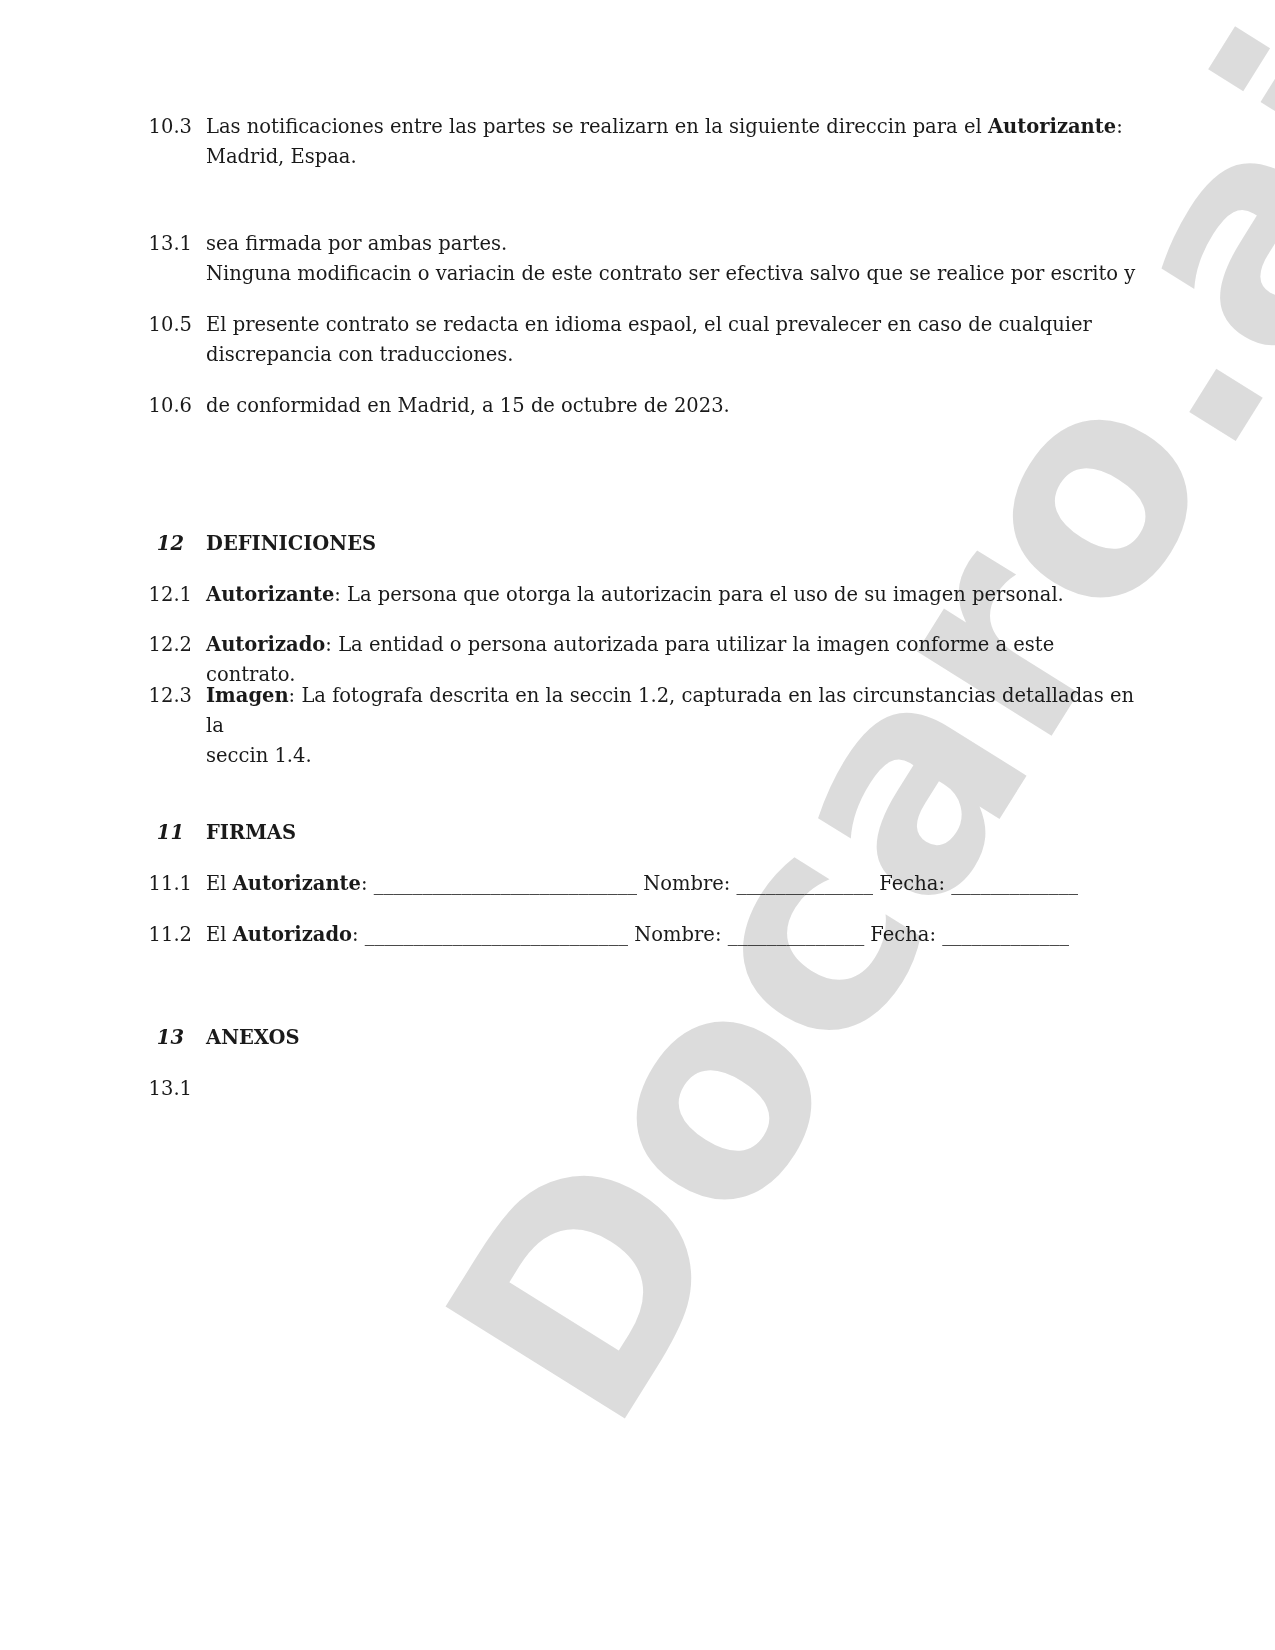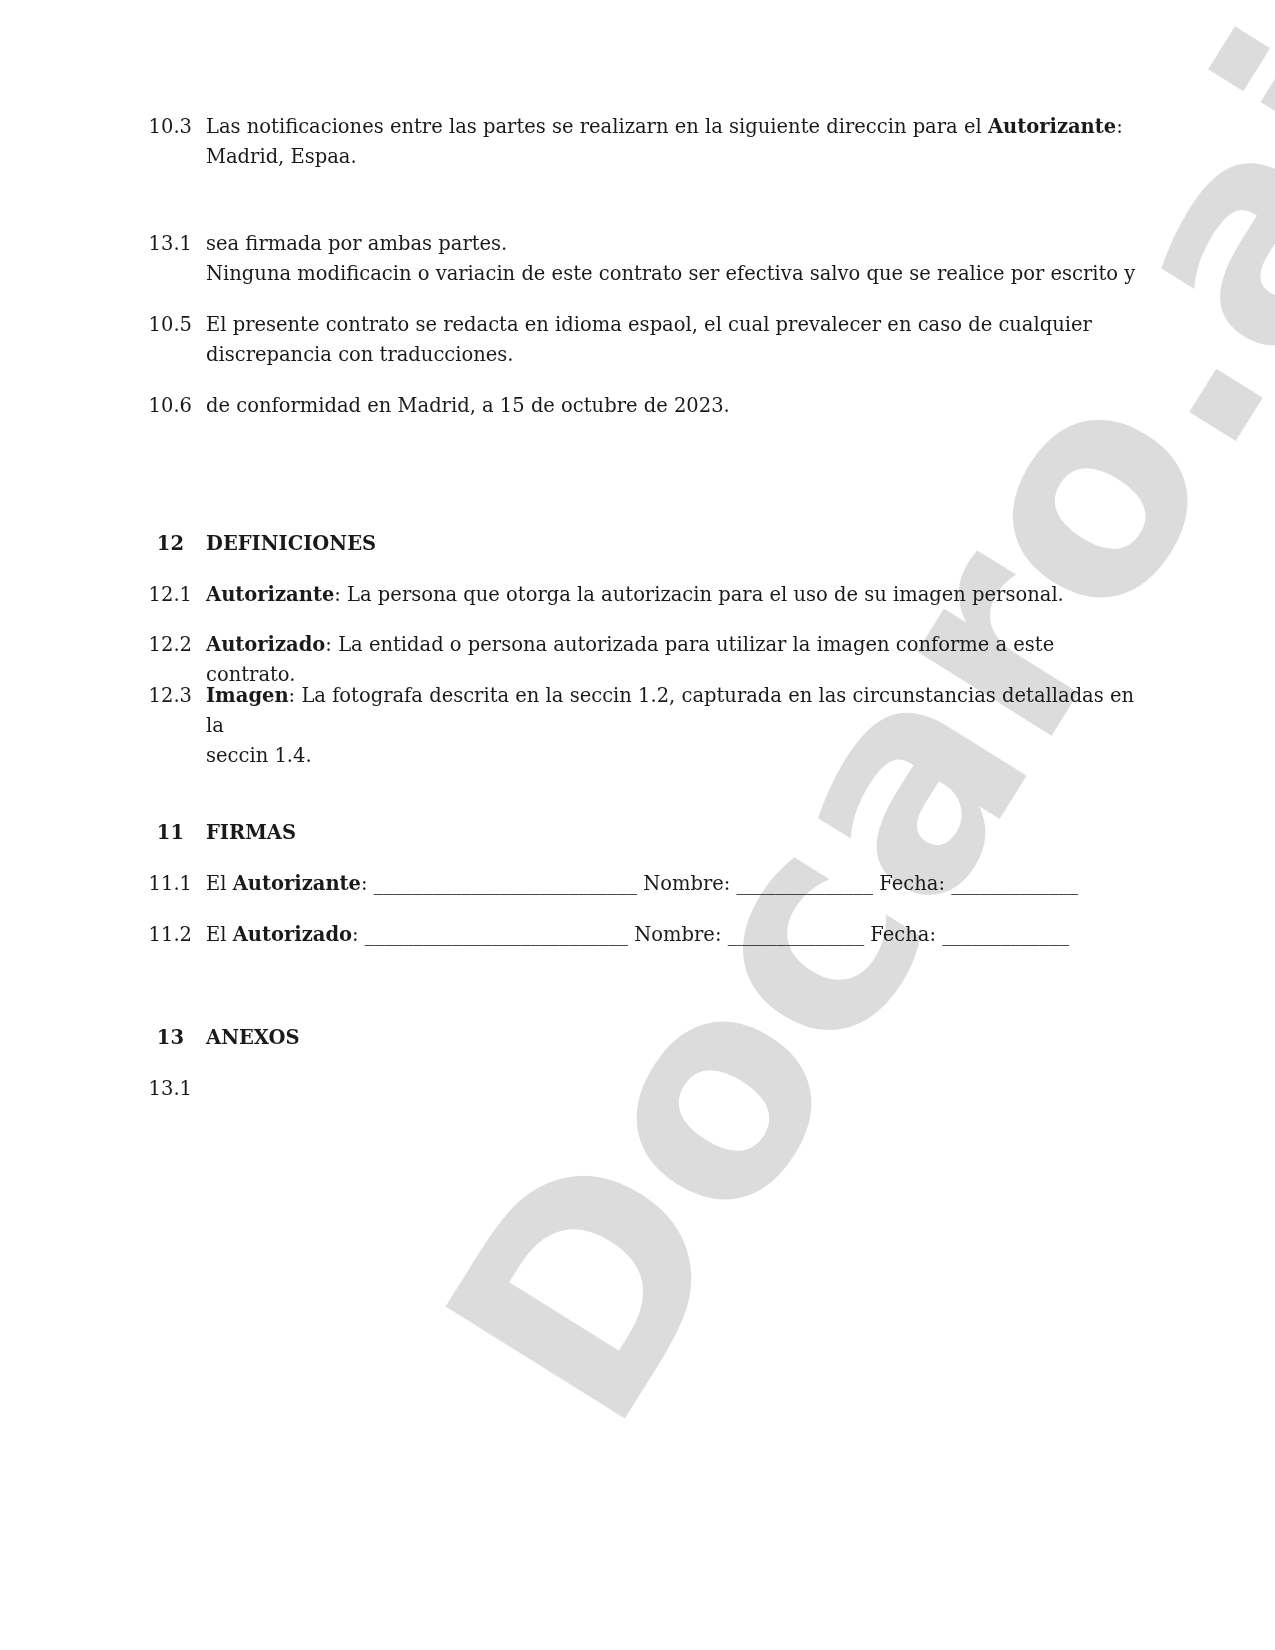--- a/index.html
+++ b/index.html
@@ -1,20 +1,20 @@
 <!DOCTYPE html>
 <html><head>
 <meta charset="utf-8">
 <style>
   html,body{margin:0;padding:0;background:#fff;}
   body{width:1275px;height:1650px;position:relative;overflow:hidden;font-family:"DejaVu Serif",serif;color:#1a1a1a;}
   .page{position:absolute;left:0;top:0;width:1275px;height:1650px;}
   .row{position:absolute;left:0;width:1275px;font-size:19.5px;line-height:30px;}
   .num{position:absolute;left:142px;width:50px;text-align:right;}
-  .hnum{position:absolute;left:142px;width:42px;text-align:right;font-weight:bold;}
+  .hnum{position:absolute;left:142px;width:42px;text-align:right;font-weight:bold;font-style:italic;}
   .txt{position:absolute;left:206px;width:930px;}
   b{font-weight:bold;}
   .watermark{position:absolute;left:160px;top:560px;font-family:"DejaVu Sans",sans-serif;font-weight:bold;font-size:290px;color:#d9d9d9;transform:rotate(-58deg);transform-origin:center;white-space:nowrap;opacity:0.9;pointer-events:none;z-index:0;}
   .content{position:relative;z-index:1;}
 </style>
 </head>
 <body>
 
 <div class="page">
   <div class="watermark">Docaro.ai</div>

